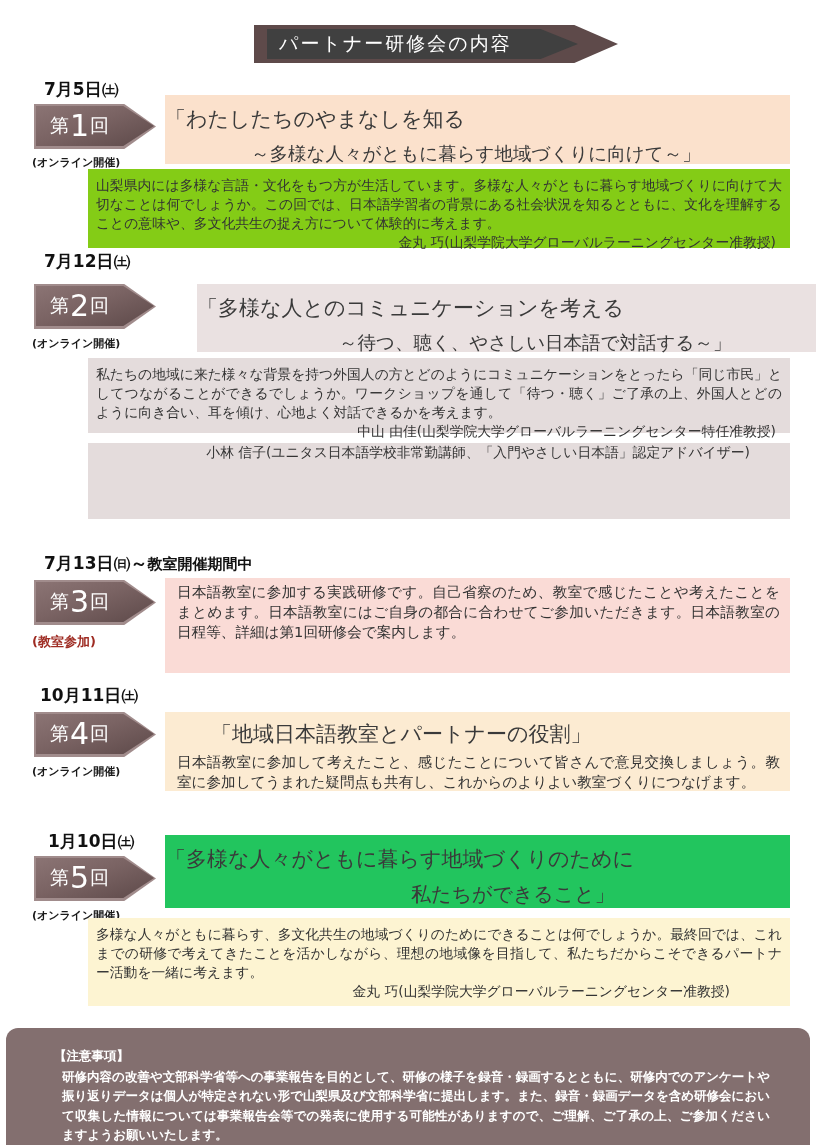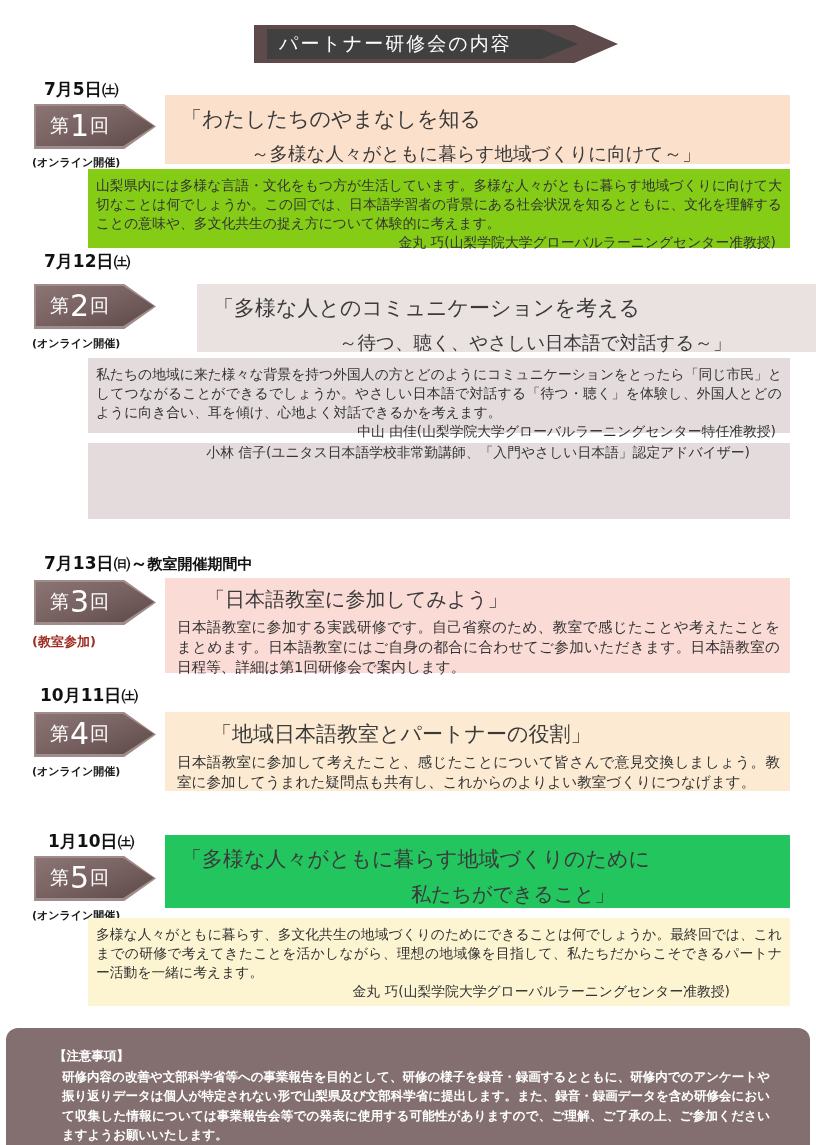--- a/index.html
+++ b/index.html
@@ -26,21 +26,21 @@
     clip-path:polygon(0 0,74% 0,100% 50%,74% 100%,0 100%);
     background:linear-gradient(160deg,#8b7474 0%,#7a6363 45%,#5d4949 100%);
     display:flex;align-items:center;justify-content:flex-start;padding-left:14px;color:#fff;}
   .b-pre,.b-suf{font-size:19px;}
   .b-num{font-size:30px;line-height:30px;margin:0 1px;}
   .mode{font-weight:bold;color:#1a1a1a;font-size:11px;white-space:nowrap;}
   .mode.red{color:#9e2b22;font-size:13px;}
 
   
   .tbox{color:#3a3a3a;}
-  .tline1{font-size:21px;padding:10px 0 0 16px;white-space:nowrap;}
+  .tline1{font-size:21px;padding:10px 0 0 0;white-space:nowrap;}
   .tline2{font-size:18.5px;padding-top:8px;white-space:nowrap;}
   .bbox{color:#333;}
   .btext{font-size:13.8px;line-height:1.38;padding:7px 8px 0 8px;text-align:justify;}
   .presenter{font-size:13.8px;line-height:1.38;text-align:right;padding-right:14px;}
   .ctitle{font-size:20px;color:#3a3a3a;padding-top:8px;white-space:nowrap;}
   .combo .btext{font-size:14.6px;line-height:1.36;padding:4px 10px 0 12px;}
 
   
   .footer{left:6px;top:1028px;width:804px;height:130px;background:#836f6f;border-radius:12px;color:#fff;}
   .f-head{font-weight:bold;font-size:12.5px;margin:20px 0 2px 48px;}
@@ -82,38 +82,37 @@
         <span class="b-num">2</span>
         <span class="b-suf">回</span>
       </div>
   </div>
   <div class="abs mode" style="left:32px;top:336px;">(オンライン開催)</div>
   <div class="abs tbox" style="left:165px;top:284px;width:625px;height:68px;background:#EAE1E1;margin-left:32px;">
     <div class="tline1">「多様な人とのコミュニケーションを考える</div>
     <div class="tline2" style="padding-left:142px;">～待つ、聴く、やさしい日本語で対話する～」</div>
   </div>
   <div class="abs bbox" style="left:88px;top:358px;width:702px;height:75px;background:#E4DCDC;">
-    <div class="btext">私たちの地域に来た様々な背景を持つ外国人の方とどのようにコミュニケーションをとったら「同じ市民」としてつながることができるでしょうか。やさしい日本語で対話する「待つ・聴く」を体験し、外国人とどのように向き合い、耳を傾け、心地よく対話できるかを考えます。</div>
+    <div class="btext">私たちの地域に来た様々な背景を持つ外国人の方とどのようにコミュニケーションをとったら「同じ市民」としてつながることができるでしょうか。ワークショップを通して「待つ・聴く」ご了承の上、外国人とどのように向き合い、耳を傾け、心地よく対話できるかを考えます。</div>
     <div class="presenter">中山 由佳(山梨学院大学グローバルラーニングセンター特任准教授)</div>
   </div>
   <div class="abs bbox" style="left:88px;top:443px;width:702px;height:76px;background:#E4DCDC;">
     <div class="presenter" style="padding-right:40px;">小林 信子(ユニタス日本語学校非常勤講師、「入門やさしい日本語」認定アドバイザー)</div>
   </div>
 
   <div class="abs date" style="left:44px;top:552px;"><span>7月13日㈰～</span><span class="suffix">教室開催期間中</span></div>
   <div class="abs badge" style="left:34px;top:580px;">
     <div class="badge-inner">
         <span class="b-pre">第</span>
         <span class="b-num">3</span>
         <span class="b-suf">回</span>
       </div>
   </div>
   <div class="abs mode red" style="left:32px;top:633px;">(教室参加)</div>
   <div class="abs bbox combo" style="left:165px;top:578px;width:625px;height:95px;background:#FADBD6;">
-    <div class="ctitle" style="padding-left:40px;">「日本語教室に参加してみよう」</div>
     <div class="btext">日本語教室に参加する実践研修です。自己省察のため、教室で感じたことや考えたことをまとめます。日本語教室にはご自身の都合に合わせてご参加いただきます。日本語教室の日程等、詳細は第1回研修会で案内します。</div>
   </div>
 
   <div class="abs date" style="left:40px;top:684px;"><span>10月11日㈯</span><span class="suffix"></span></div>
   <div class="abs badge" style="left:34px;top:712px;">
     <div class="badge-inner">
         <span class="b-pre">第</span>
         <span class="b-num">4</span>
         <span class="b-suf">回</span>
       </div>

